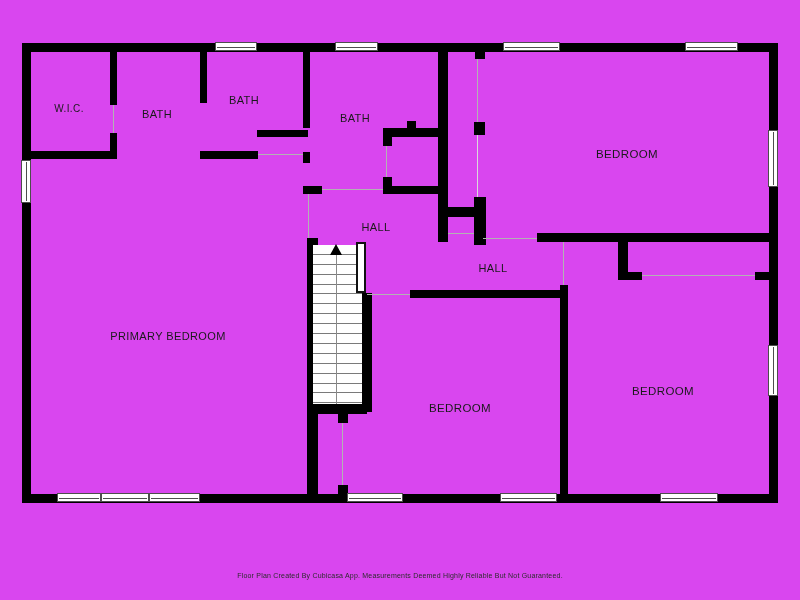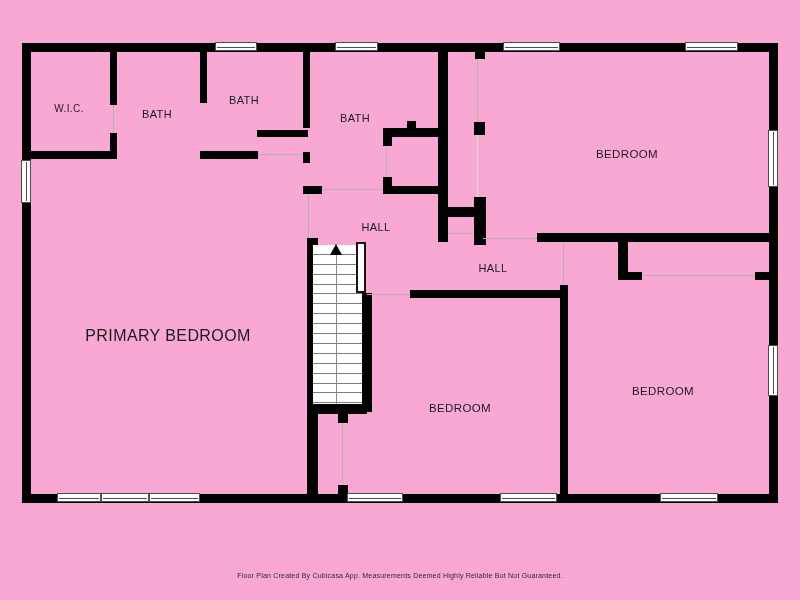--- a/index.html
+++ b/index.html
@@ -1,16 +1,16 @@
 <!DOCTYPE html>
 <html><head>
 <meta charset="utf-8">
 <style>
   html,body{margin:0;padding:0;background:#fff;}
-  #canvas{position:relative;width:800px;height:600px;background:#f9a8d4;overflow:hidden;
+  #canvas{position:relative;width:800px;height:600px;background:#d946ef;overflow:hidden;
           font-family:"Liberation Sans", sans-serif;}
   .wall{position:absolute;background:#000;}
   .thin{position:absolute;background:#b3b3b3;}
   .thin.faint{background:#d9d9d9;}
   .win{position:absolute;background:#fff;border:1px solid #4d4d4d;box-sizing:border-box;}
   .win-h::after{content:"";position:absolute;left:1px;right:1px;top:50%;height:1px;background:#4d4d4d;}
   .win-v::after{content:"";position:absolute;top:1px;bottom:1px;left:50%;width:1px;background:#4d4d4d;}
   .room-label{position:absolute;transform:translate(-50%,-50%);color:#1a1a1a;
               letter-spacing:0.4px;white-space:nowrap;}
   .stairs{position:absolute;left:313px;top:245px;width:49px;height:159px;
@@ -98,18 +98,18 @@
   <div class="stair-rail"></div>
   <div class="stair-arrow"></div>
 
   <div class="room-label" style="left: 69px; top: 108px; font-size: 10px;">W.I.C.</div>
   <div class="room-label" style="left: 157px; top: 114px; font-size: 11px;">BATH</div>
   <div class="room-label" style="left: 244px; top: 100px; font-size: 11px;">BATH</div>
   <div class="room-label" style="left: 355px; top: 118px; font-size: 11px;">BATH</div>
   <div class="room-label" style="left: 627px; top: 154px; font-size: 11.5px;">BEDROOM</div>
   <div class="room-label" style="left: 376px; top: 227px; font-size: 11px;">HALL</div>
   <div class="room-label" style="left: 493px; top: 268px; font-size: 11px;">HALL</div>
-  <div class="room-label" style="left: 168px; top: 336px; font-size: 16px;">PRIMARY BEDROOM</div>
+  <div class="room-label" style="left: 168px; top: 336px; font-size: 11px;">PRIMARY BEDROOM</div>
   <div class="room-label" style="left: 460px; top: 408px; font-size: 11.5px;">BEDROOM</div>
   <div class="room-label" style="left: 663px; top: 391px; font-size: 11.5px;">BEDROOM</div>
 
   <div class="footer">Floor Plan Created By Cubicasa App. Measurements Deemed Highly Reliable But Not Guaranteed.</div>
 </div>
 
 </body></html>

